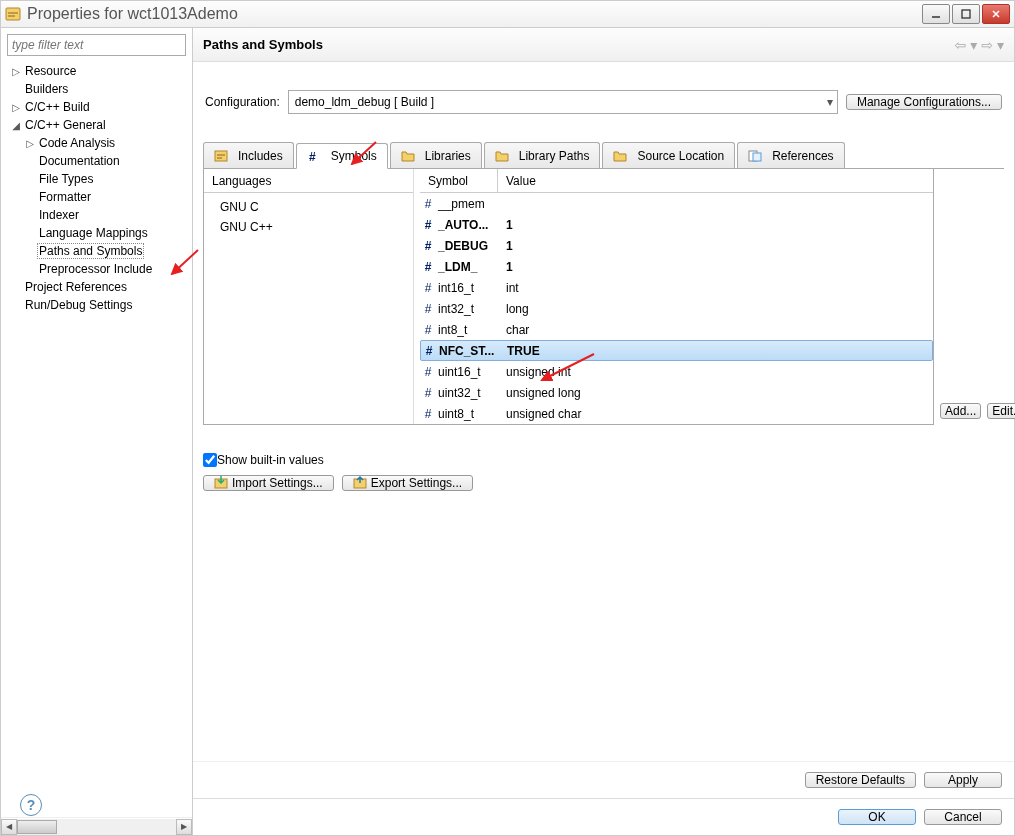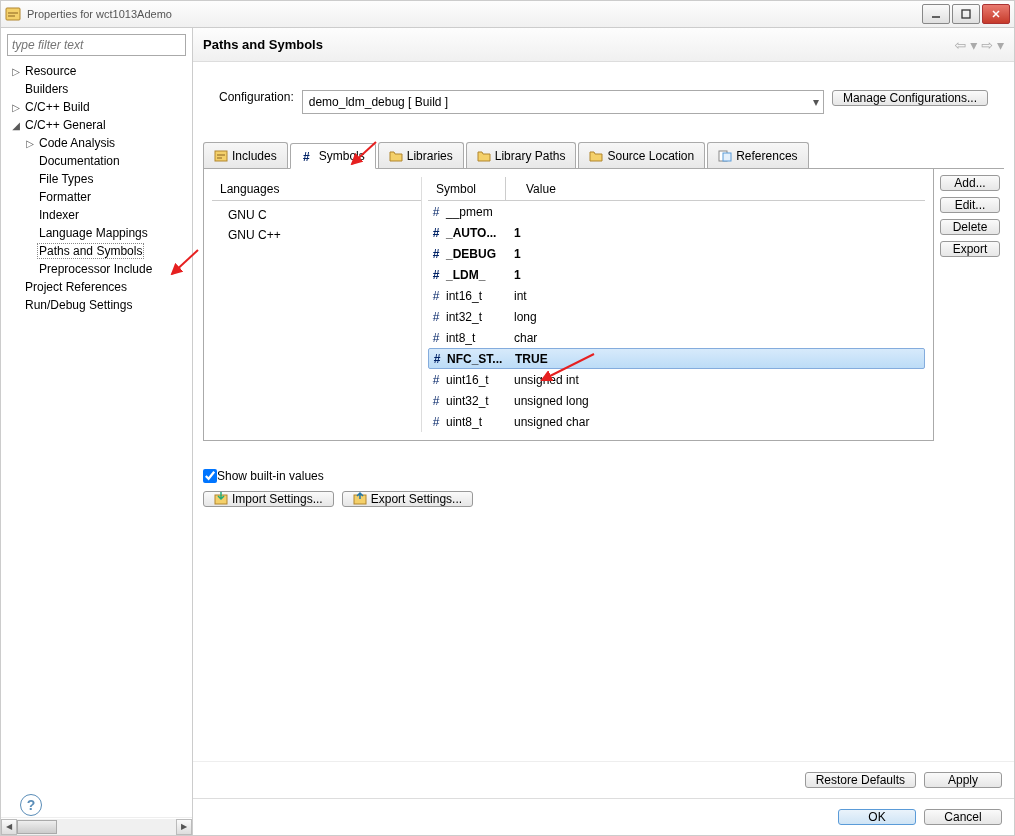--- a/index.html
+++ b/index.html
@@ -1,21 +1,21 @@
 <!DOCTYPE html>
 <html><head>
   <meta charset="utf-8">
   <style>
     * { box-sizing: border-box; margin: 0; padding: 0; font-family: "Segoe UI", Tahoma, Arial, sans-serif; font-size: 12px; }
     body { background: #fff; width: 1015px; height: 836px; overflow: hidden; position: relative; }
     
     
     .titlebar { height: 28px; background: linear-gradient(#fdfdfd, #f0f0f0); border: 1px solid #ccc; display: flex; align-items: center; padding: 0 4px; }
     .titlebar .icon { width: 16px; height: 16px; margin-right: 6px; display: inline-flex; }
-    .titlebar .title { flex: 1; font-size: 11px; color: #555; }
+    .titlebar .title { flex: 1; font-size: 16px; color: #555; }
     .win-buttons { display: flex; gap: 2px; }
     .win-btn { width: 28px; height: 20px; border: 1px solid #888; background: linear-gradient(#fafafa,#e0e0e0); display: flex; align-items: center; justify-content: center; border-radius: 2px; }
     .win-btn.close { background: linear-gradient(#e97a6f,#c63a2a); border-color:#a33; }
     .win-btn svg { width: 10px; height: 10px; }
     
     
     .dialog-body { position: absolute; top: 28px; left: 0; right: 0; bottom: 0; display: flex; border: 1px solid #ccc; border-top: none; background:#fff; }
     
     
     .left-panel { width: 192px; border-right: 1px solid #ccc; display: flex; flex-direction: column; position: relative; }
@@ -36,52 +36,52 @@
     
     
     .right-panel { flex: 1; display: flex; flex-direction: column; position: relative; }
     .header-banner { height: 34px; background: linear-gradient(#fdfdfd, #f0f0f0); border-bottom:1px solid #ddd; display:flex; align-items:center; padding: 0 10px; }
     .header-title { font-weight: bold; font-size: 13px; flex:1; }
     .nav-arrows { display:flex; gap:4px; color:#aaa; }
     .nav-arrows span { font-size:14px; }
     
     .content { flex:1; padding: 10px; display:flex; flex-direction:column; }
     
-    .config-row { display:flex; align-items:flex-start; gap:8px; margin: 18px 16px; }
+    .config-row { display:flex; align-items:center; gap:8px; margin: 18px 2px; }
     .config-row label { }
     .config-select { flex:1; height:24px; border:1px solid #aaa; background:#fff; padding: 2px 20px 2px 6px; position:relative; display:flex; align-items:center; }
     .config-select::after { content:"▾"; position:absolute; right:4px; top:4px; color:#555; }
     .btn { height:16px; border:1px solid #999; background:linear-gradient(#fafafa,#e6e6e6); border-radius:3px; padding: 0 10px; cursor:pointer; display:inline-flex; align-items:center; gap:4px; }
     
     
     .tabs { display:flex; border-bottom:1px solid #aaa; margin-top:10px; }
-    .tab { display:flex; align-items:center; gap:4px; height:26px; padding:0 10px; border:1px solid #aaa; border-bottom:none; background:linear-gradient(#f7f7f7,#e8e8e8); border-radius:3px 3px 0 0; margin-right:2px; cursor:pointer; }
+    .tab { display:flex; align-items:center; gap:10px; height:26px; padding:0 10px; border:1px solid #aaa; border-bottom:none; background:linear-gradient(#f7f7f7,#e8e8e8); border-radius:3px 3px 0 0; margin-right:2px; cursor:pointer; }
     .tab.active { background:#fff; border-bottom:1px solid #fff; position:relative; top:1px; }
     .tab .ticon { width:14px; height:14px; display:inline-flex; }
     
     
-    .tab-body { flex:1; display:flex; gap:6px; border:1px solid #aaa; border-top:none; padding:8px; }
+    .tab-body { flex:1; display:flex; gap:6px; border:1px solid #aaa; border-top:none; padding:0; }
     .lang-panel { width: 210px; border-right:1px solid #ddd; display:flex; flex-direction:column; }
     .panel-header { height:24px; border-bottom:1px solid #ccc; display:flex; align-items:center; padding: 0 8px; background:#fff; }
     .lang-list { flex:1; padding: 4px 0; }
     .lang-item { padding: 2px 16px; height:20px; display:flex; align-items:center; }
     
     .symbol-panel { flex:1; display:flex; flex-direction:column; }
     .symbol-header { display:flex; height:24px; border-bottom:1px solid #ccc; background:#fff; }
     .sh-col1 { width:78px; border-right:1px solid #ccc; padding-left:8px; display:flex;align-items:center;}
-    .sh-col2 { flex:1; padding-left:8px; display:flex;align-items:center;margin-left:12px;}
+    .sh-col2 { flex:1; padding-left:8px; display:flex;align-items:center;}
     .symbol-list { flex:1; overflow:auto; background:#fff; }
     .sym-row { display:flex; height:21px; align-items:center; }
     .sym-row.selected { background:linear-gradient(#d7eafb,#bcdcf7); border:1px solid #84acdd; border-radius:2px; }
     .sym-row .hash { width:16px; text-align:center; color:#026; }
     .sym-row .sname { width:62px; padding-left:2px; overflow:hidden; text-overflow:ellipsis; white-space:nowrap; }
     .sym-row .sval { flex:1; padding-left:8px; }
     .sym-row.bold .sname, .sym-row.bold .sval, .sym-row.bold .hash { font-weight:bold; }
     
-    .action-col { width:70px; display:flex; flex-direction:column; gap:6px; padding:6px 4px 6px 6px;align-items:flex-end; }
+    .action-col { width:70px; display:flex; flex-direction:row; gap:6px; padding:6px 4px 6px 6px;align-items:flex-end; }
     .action-col .btn { width:60px; justify-content:center; padding:0 4px; }
     
     
     .below-tab { margin-top: 28px; }
     .checkbox-row { display:flex; align-items:flex-end; margin-bottom:8px; }
     .checkbox-row input { width:14px;height:14px; }
     .import-row { display:flex; gap:8px; }
     
     
     .footer-top { display:flex; justify-content:flex-end; gap:8px; padding: 10px 12px; border-top:1px solid #eee;}

